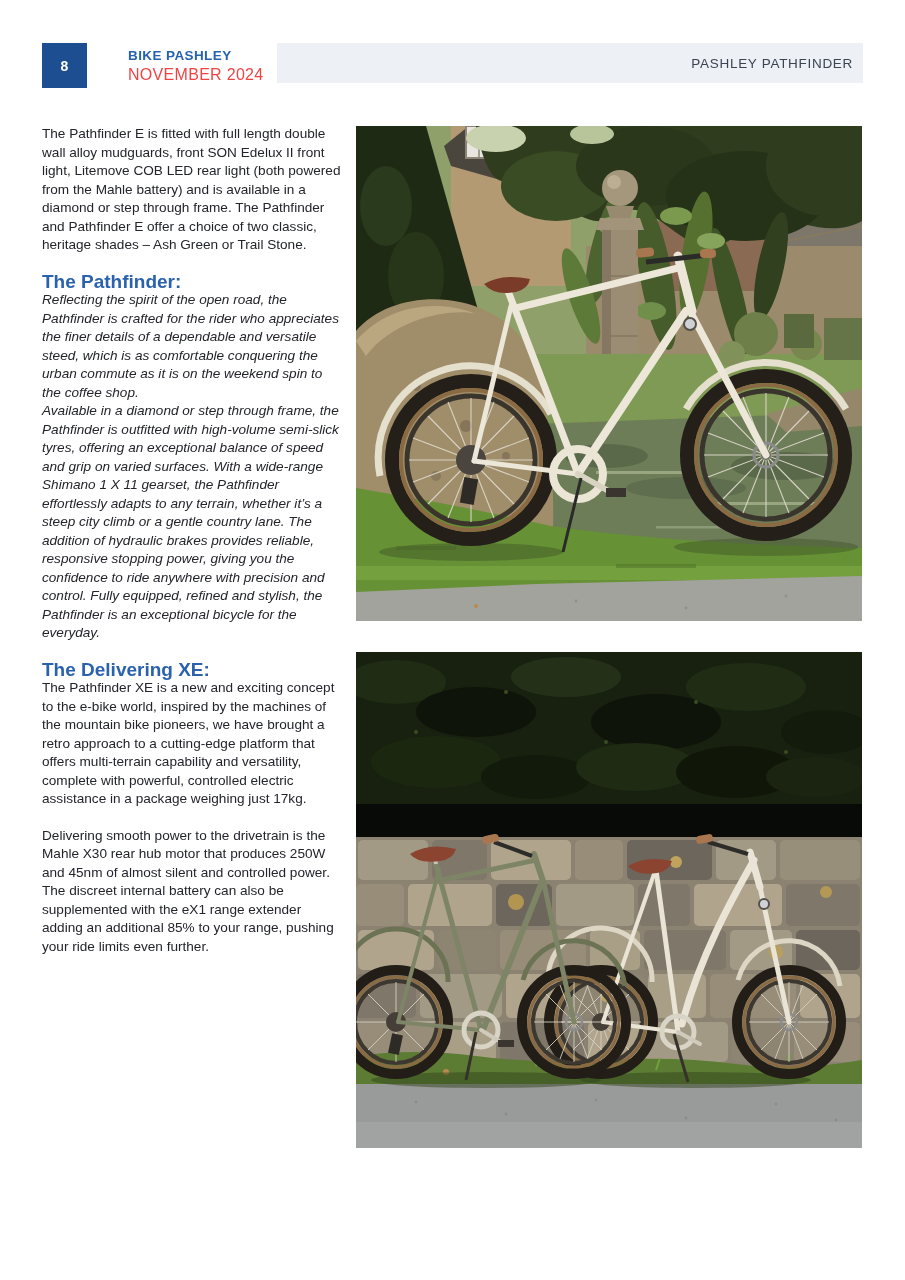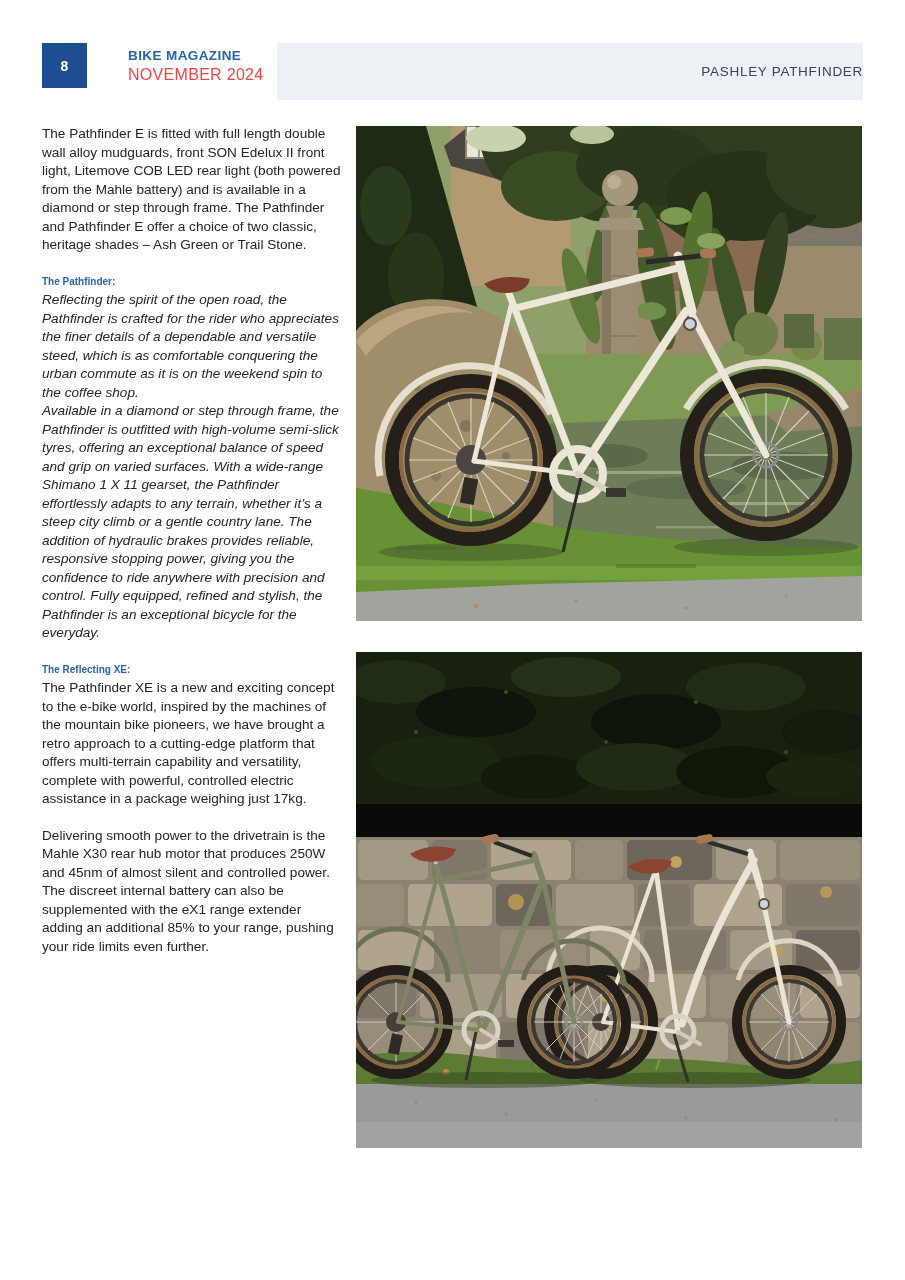--- a/index.html
+++ b/index.html
@@ -11,58 +11,59 @@
   
   .page-num {
     position:absolute; left:42px; top:43px; width:45px; height:45px;
     background:#1d4e91; color:#ffffff; font-weight:bold; font-size:14px;
     display:flex; align-items:center; justify-content:center;
   }
   .mag-block { position:absolute; left:128px; top:48px; line-height:1.25; }
   .mag-title { color:#2663ae; font-weight:bold; font-size:13.5px; letter-spacing:.4px; }
   .mag-date  { color:#ef4444; font-size:16px; letter-spacing:.3px; }
   .band {
-    position:absolute; left:277px; top:43px; width:586px; height:57px;
+    position:absolute; left:277px; top:43px; width:586px; height:40px;
     background:#edf0f4; display:flex; align-items:center; justify-content:flex-end;
+    padding-right:10px;
   }
   .band span { color:#3b4454; font-size:13.5px; letter-spacing:.7px; }
   
   .copy {
     position:absolute; left:42px; top:125px; width:305px;
     color:#23242c; font-size:13.6px; line-height:18.5px;
   }
   .copy p { margin:0 4px 18px 0; }
-  .copy h3 { color:#2b62ae; font-size:10px; line-height:18.5px; font-weight:bold; margin:0; }
+  .copy h3 { color:#2b62ae; font-size:19px; line-height:18.5px; font-weight:bold; margin:0; }
   .preline { white-space:pre-line;font-style:italic; }
   
   .photo { position:absolute; display:block; }
   .photo1 { left:356px; top:126px; width:506px; height:495px; }
   .photo2 { left:356px; top:652px; width:506px; height:496px; }
   .photo svg { display:block; width:100%; height:100%; }
 </style>
 </head>
 <body>
 
 <div class="sheet">
 
   <div class="page-num">8</div>
   <div class="mag-block">
-    <div class="mag-title">BIKE MAGAZINE</div>
+    <div class="mag-title">BIKE PASHLEY</div>
     <div class="mag-date">NOVEMBER 2024</div>
   </div>
   <div class="band">
     <span>PASHLEY PATHFINDER</span>
   </div>
 
   <div class="copy">
     <p>The Pathfinder E is fitted with full length double wall alloy mudguards, front SON Edelux II front light, Litemove COB LED rear light (both powered from the Mahle battery) and is available in a diamond or step through frame. The Pathfinder and Pathfinder E offer a choice of two classic, heritage shades – Ash Green or Trail Stone.</p>
     <h3>The Pathfinder:</h3>
     <p class="preline">Reflecting the spirit of the open road, the Pathfinder is crafted for the rider who appreciates the finer details of a dependable and versatile steed, which is as comfortable conquering the urban commute as it is on the weekend spin to the coffee shop.
 Available in a diamond or step through frame, the Pathfinder is outfitted with high-volume semi-slick tyres, offering an exceptional balance of speed and grip on varied surfaces. With a wide-range Shimano 1 X 11 gearset, the Pathfinder effortlessly adapts to any terrain, whether it’s a steep city climb or a gentle country lane.  The addition of hydraulic brakes provides reliable, responsive stopping power, giving you the confidence to ride anywhere with precision and control. Fully equipped, refined and stylish, the Pathfinder is an exceptional bicycle for the everyday.</p>
-    <h3>The Reflecting XE:</h3>
+    <h3>The Delivering XE:</h3>
     <p>The Pathfinder XE is a new and exciting concept to the e-bike world, inspired by the machines of the mountain bike pioneers, we have brought a retro approach to a cutting-edge platform that offers multi-terrain capability and versatility, complete with powerful, controlled electric assistance in a package weighing just 17kg.</p>
     <p>Delivering smooth power to the drivetrain is the Mahle X30 rear hub motor that produces 250W and 45nm of almost silent and controlled power. The discreet internal battery can also be supplemented with the eX1 range extender adding an additional 85% to your range, pushing your ride limits even further.</p>
   </div>
 
   <figure class="photo photo1">
     <svg viewBox="0 0 506 495" preserveAspectRatio="none">
 
       <rect x="0" y="0" width="506" height="300" fill="#8fa06a"></rect>
 
       <g>

